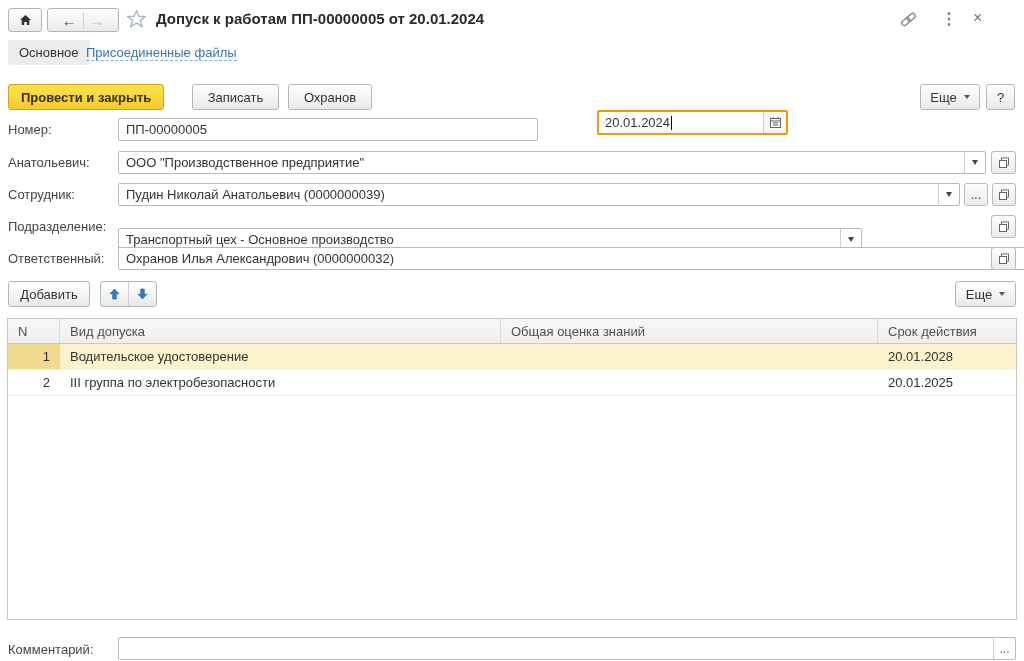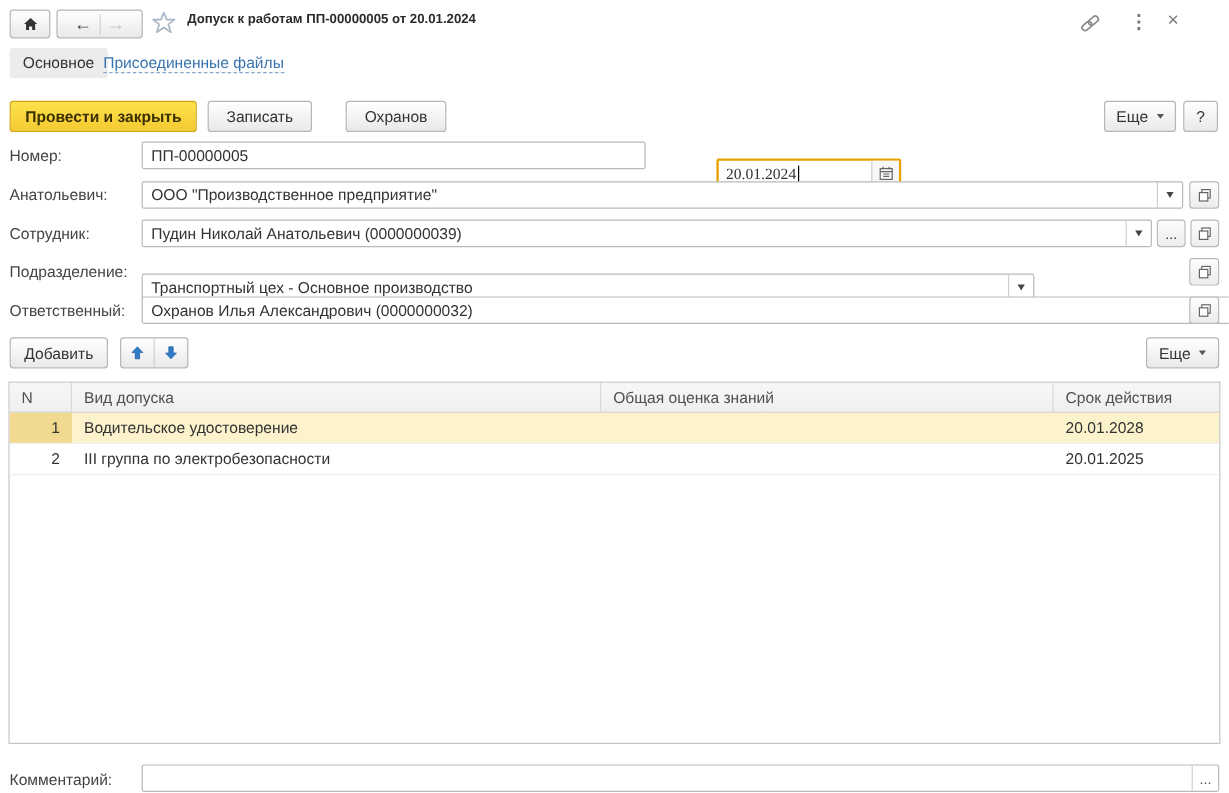--- a/index.html
+++ b/index.html
@@ -30,21 +30,21 @@
     margin-left:7px;
   }
 
   
   .topbar-btn { top:8px; height:24px; }
   .navgroup { display:flex; padding:0; width:72px; }
   .navgroup .half { flex:1; display:flex; align-items:center; justify-content:center; font-size:15px; }
   .navgroup .half:first-child { border-right:1px solid #cfcfcf; }
   .arrow-back { color:#444; font-weight:bold; }
   .arrow-fwd { color:#c2c2c2; font-weight:bold; }
-  .win-title { left:156px; top:10px; font-size:11px; font-weight:bold; color:#2b2b2b; }
+  .win-title { left:156px; top:10px; font-size:15px; font-weight:bold; color:#2b2b2b; }
   .win-icon { color:#777; font-size:16px; line-height:20px; cursor:default; background:none; border:none; }
 
   
   .tab-active {
     left:8px; top:40px; background:#ececec; border-radius:3px;
     padding:5px 11px; color:#333;
   }
   .tab-link {
     left:86px; top:45px; color:#3a74b0;
     border-bottom:1px dashed #87a9cb; cursor:pointer;
@@ -144,33 +144,33 @@
     </g>
   </svg>
 </span>
 <span class="abs win-icon" style="left:941px;top:9px;font-weight:bold;">⋮</span>
 <span class="abs win-icon" style="left:973px;top:8px;">×</span>
 
 <div class="abs tab-active">Основное</div>
 <a class="abs tab-link">Присоединенные файлы</a>
 
 <div class="abs btn primary" style="left:8px;top:84px;">Провести и закрыть</div>
-<div class="abs btn" style="left:173px;top:84px;width:87px;">Записать</div>
+<div class="abs btn" style="left:192px;top:84px;width:87px;">Записать</div>
 <div class="abs btn" style="left:288px;top:84px;width:84px;">Охранов</div>
 <div class="abs btn" style="left:920px;top:84px;width:60px;">
   <span>Еще</span>
   <span class="caret-down"></span>
 </div>
 <div class="abs btn" style="left:986px;top:84px;width:29px;">?</div>
 
 <div class="abs flabel" style="top:118px;">Номер:</div>
 <input class="text-input" style="left: 118px; top: 118px; width: 420px;" value="ПП-00000005">
 
 <div class="abs flabel" style="left:560px;top:118px;margin-top:36px;">Дата:</div>
-<div class="datebox" style="left:597px;top:132px;width:154px;font-family:Liberation Serif, serif;">
+<div class="datebox" style="left:597px;top:110px;width:191px;">
   <span class="val">20.01.2024</span>
     <span class="caret-bar"></span>
   <span class="calbtn">
     <svg width="13" height="13" viewBox="0 0 13 13" fill="none" stroke="#666" stroke-width="1">
       <rect x="1.5" y="2.5" width="10" height="9"></rect>
         <line x1="1.5" y1="5" x2="11.5" y2="5"></line>
       <line x1="4" y1="1" x2="4" y2="3"></line>
         <line x1="9" y1="1" x2="9" y2="3"></line>
       <line x1="4" y1="7" x2="9" y2="7"></line>
         <line x1="4" y1="9" x2="9" y2="9"></line>

